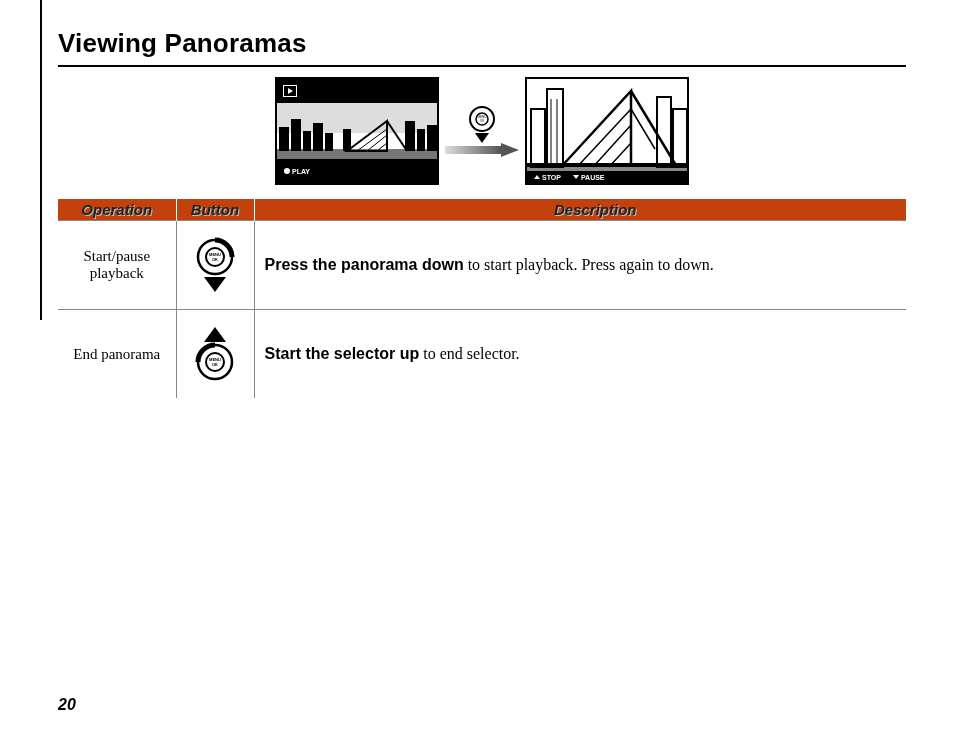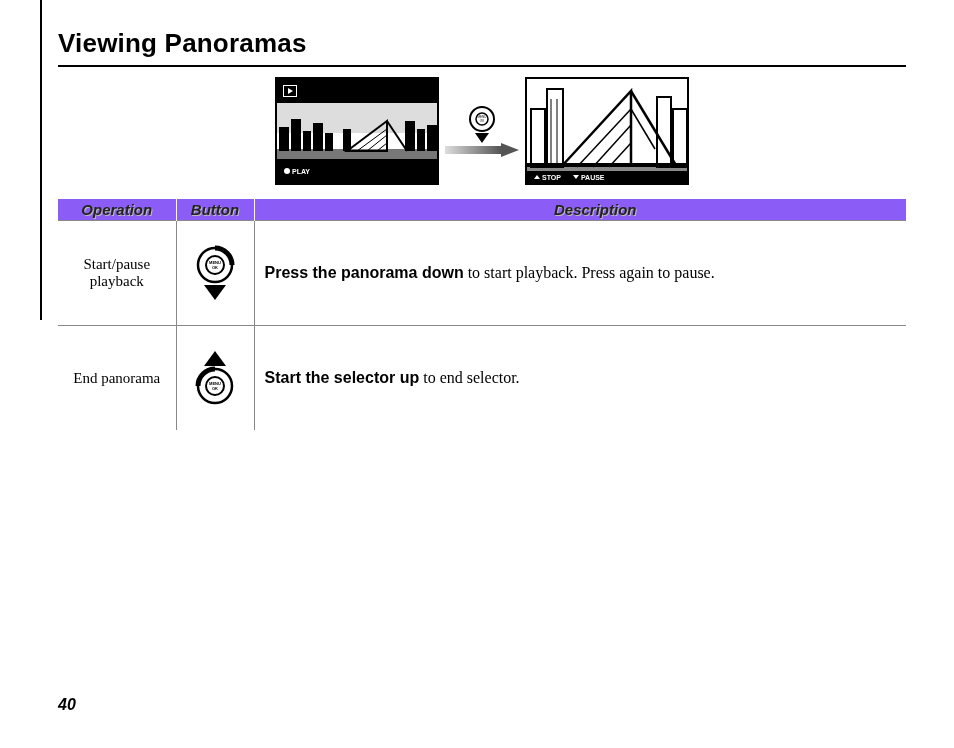--- a/index.html
+++ b/index.html
@@ -22,23 +22,23 @@
   .btn-pill .tri-up { width:0; height:0; border-left:3px solid transparent; border-right:3px solid transparent; border-bottom:4px solid #fff; background:none; }
   .btn-pill .circ { width:6px; height:6px; border-radius:50%; background:#fff; }
   .screen-b { width: 164px; height: 108px; position: relative; overflow: hidden; }
   .screen-b .city2 { position:absolute; inset:0; }
   .screen-b .foot { position:absolute; left:0; right:0; bottom:0; height:12px; background:#000; display:flex; align-items:center; justify-content:flex-start; padding:0 4px; gap:6px;}
   .arrow-block { display:flex; flex-direction:column; align-items:center; gap:0; }
   .selector-icon { width:34px; height:34px; position:relative; }
   .arrow-shaft { width:74px; height:14px; position:relative; margin-top:4px; }
   .arrow-shaft svg { width:100%; height:100%; }
   .table { width: 100%; border-collapse: collapse; font-size: 16px; }
-  .table thead th { background: #8b5cf6; font-family: 'Segoe UI Semibold','Segoe UI',Arial,sans-serif; font-weight:700; font-style: italic; font-size: 15px; padding: 2px 6px; text-align: center; border-right: 1px solid #fff; color:#222; text-shadow: 1px 1px 0 #bbb; }
+  .table thead th { background: #c2410c; font-family: 'Segoe UI Semibold','Segoe UI',Arial,sans-serif; font-weight:700; font-style: italic; font-size: 15px; padding: 2px 6px; text-align: center; border-right: 1px solid #fff; color:#222; text-shadow: 1px 1px 0 #bbb; }
   .table thead th:last-child { border-right: none; padding-left: 36px; }
-  .table tbody td { border: 1px solid #888; border-left:none; padding: 24px 10px; vertical-align: middle; }
+  .table tbody td { border: 1px solid #888; border-left:none; padding: 16px 10px; vertical-align: middle; }
   .table tbody tr td:first-child { border-left: none; }
   .table tbody tr td:last-child { border-right: none; }
   .table tbody tr:last-child td { border-bottom: none; }
   .col-op { width: 118px; text-align: center; font-size:15px; }
   .col-btn { width: 78px; text-align: center; }
   .col-desc .bold { font-family: 'Segoe UI', Arial, sans-serif; font-weight: 700; }
   .btn-icon { width: 44px; height: 56px; position: relative; margin: 0 auto; }
   .page-num { position: absolute; left: 58px; bottom: 30px; font-weight: 800; font-style: italic; font-family: 'Segoe UI', Arial, sans-serif; font-size: 16px; }
 </style>
 </head>
@@ -158,35 +158,35 @@
             <svg viewBox="0 0 44 56" width="44" height="56">
               <circle cx="22" cy="20" r="17" fill="#fff" stroke="#000" stroke-width="2.5"></circle>
               <path d="M22 3 A17 17 0 0 1 39 20" fill="none" stroke="#000" stroke-width="5"></path>
               <circle cx="22" cy="20" r="9" fill="#fff" stroke="#000" stroke-width="2"></circle>
               <text x="22" y="19" font-size="4" text-anchor="middle" font-family="Arial" font-weight="700">MENU</text>
               <text x="22" y="24" font-size="4" text-anchor="middle" font-family="Arial" font-weight="700">OK</text>
               <polygon points="11,40 33,40 22,55" fill="#000"></polygon>
             </svg>
           </div>
         </td>
-        <td class="col-desc"><span class="bold">Press the panorama down</span><span> to start playback.  Press again to pause.</span></td>
+        <td class="col-desc"><span class="bold">Press the panorama down</span><span> to start playback.  Press again to down.</span></td>
       </tr>
       <tr>
         <td class="col-op"><span>End panorama</span></td>
         <td class="col-btn">
           <div class="btn-icon">
             <svg viewBox="0 0 44 56" width="44" height="56">
               <polygon points="11,16 33,16 22,1" fill="#000"></polygon>
               <circle cx="22" cy="36" r="17" fill="#fff" stroke="#000" stroke-width="2.5"></circle>
               <path d="M5 36 A17 17 0 0 1 22 19" fill="none" stroke="#000" stroke-width="5"></path>
               <circle cx="22" cy="36" r="9" fill="#fff" stroke="#000" stroke-width="2"></circle>
               <text x="22" y="35" font-size="4" text-anchor="middle" font-family="Arial" font-weight="700">MENU</text>
               <text x="22" y="40" font-size="4" text-anchor="middle" font-family="Arial" font-weight="700">OK</text>
             </svg>
           </div>
         </td>
         <td class="col-desc"><span class="bold">Start the selector up</span><span> to end selector.</span></td>
       </tr>
     </tbody>
   </table>
 
-  <div class="page-num">40</div>
+  <div class="page-num">20</div>
 </div>
 
 </body></html>

